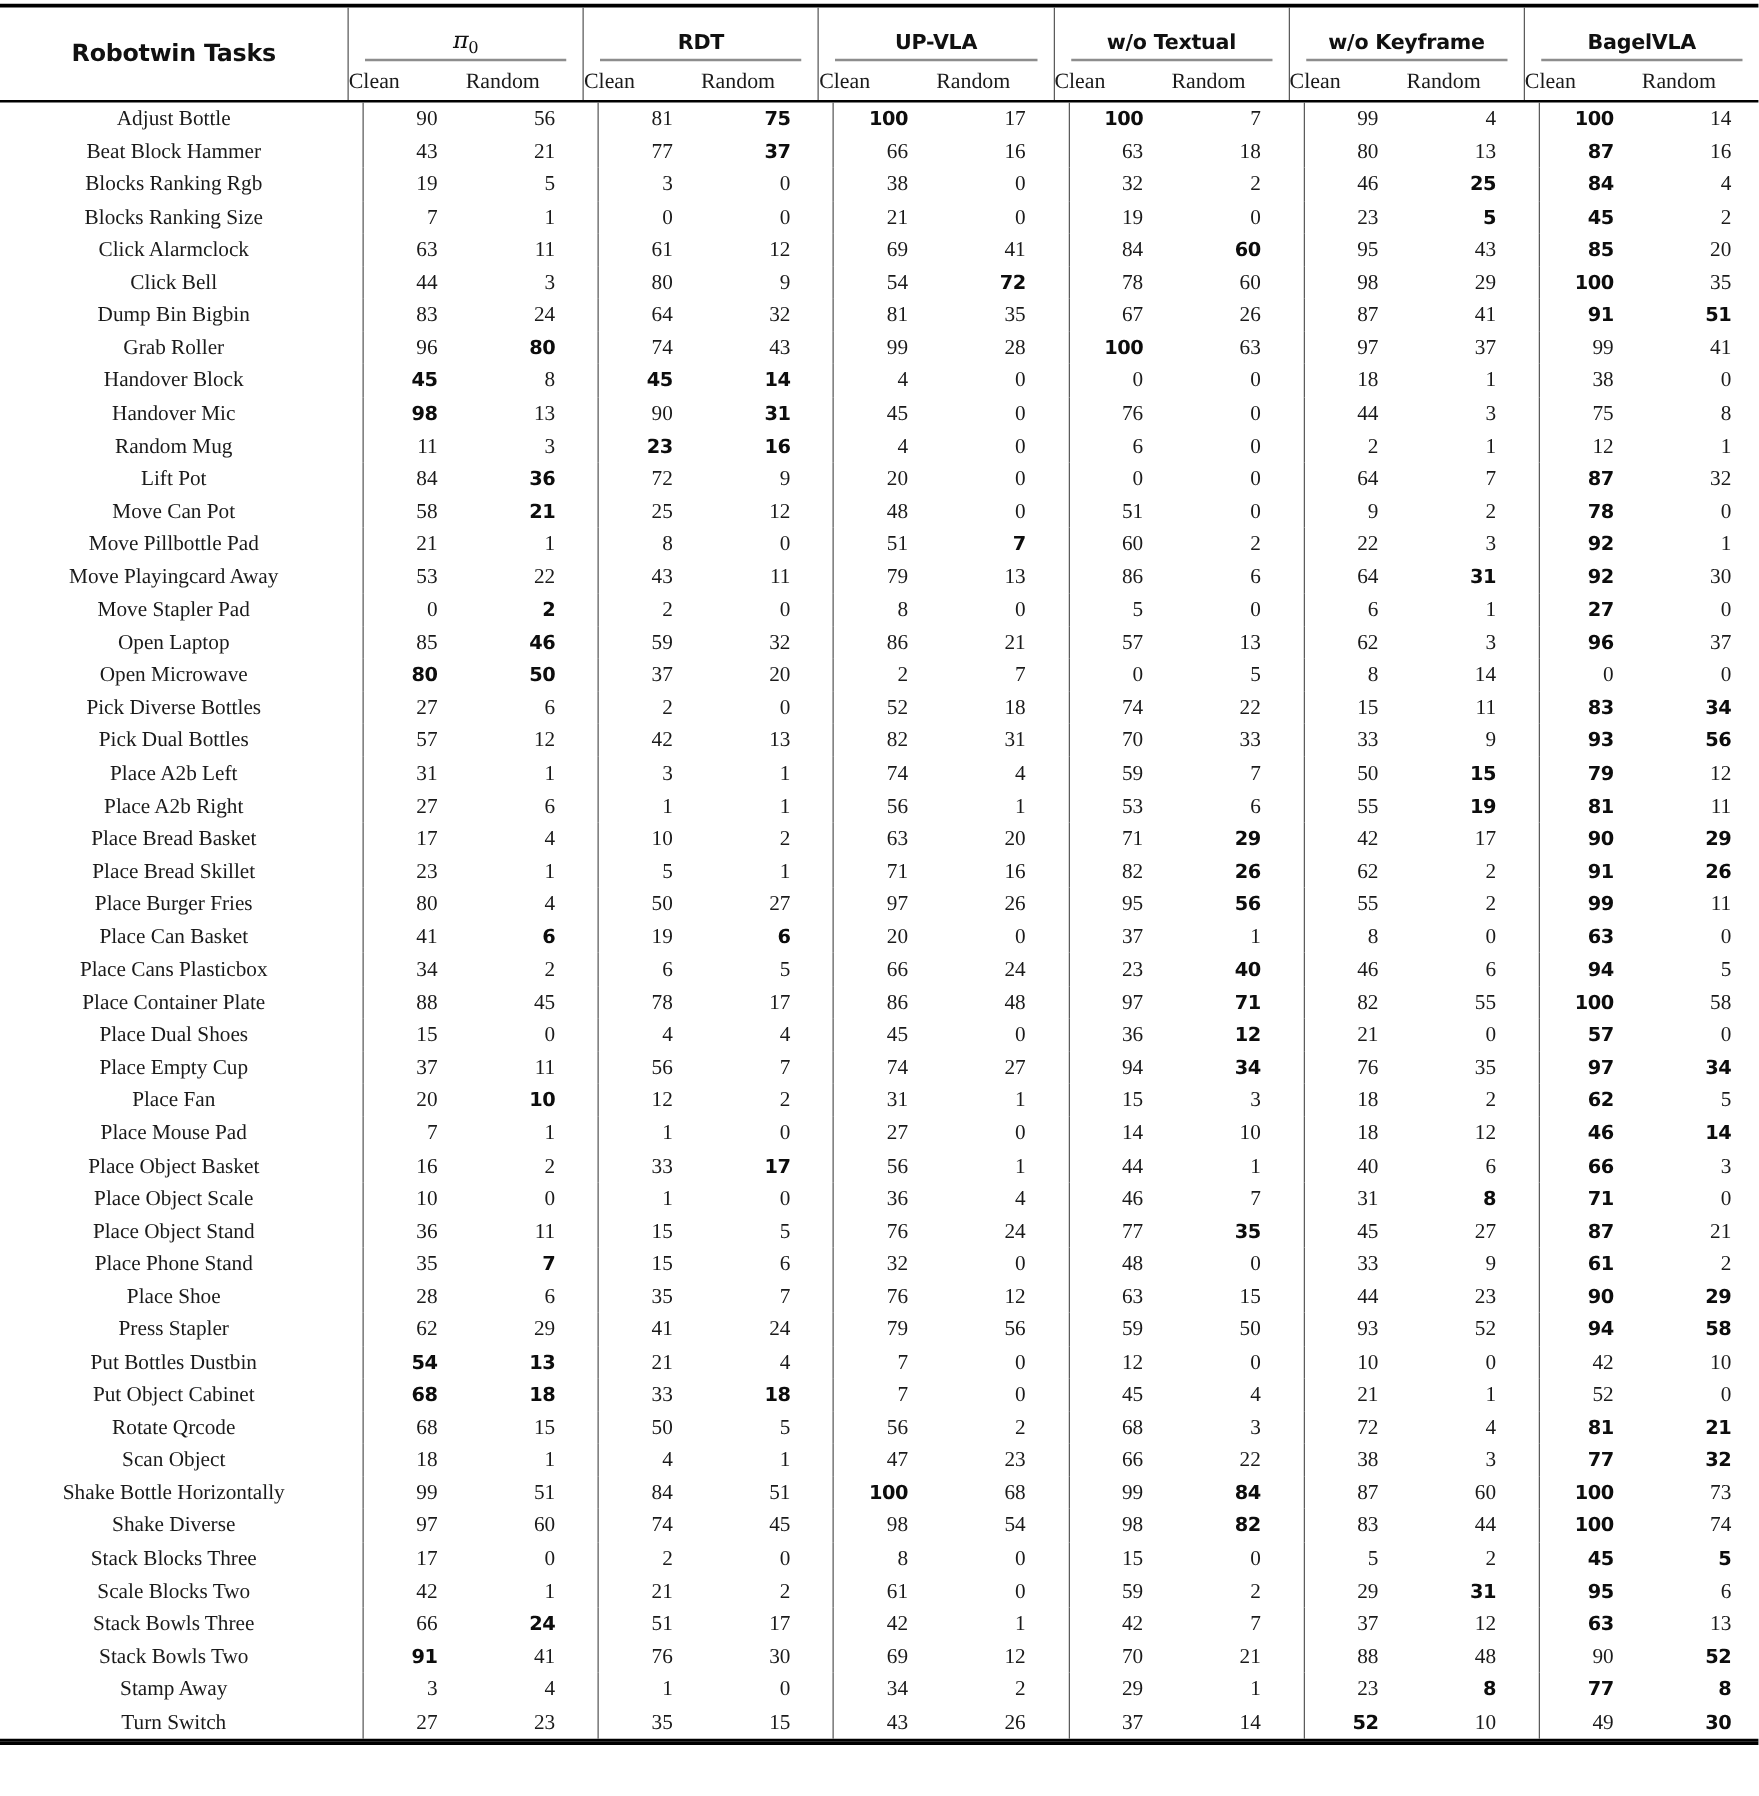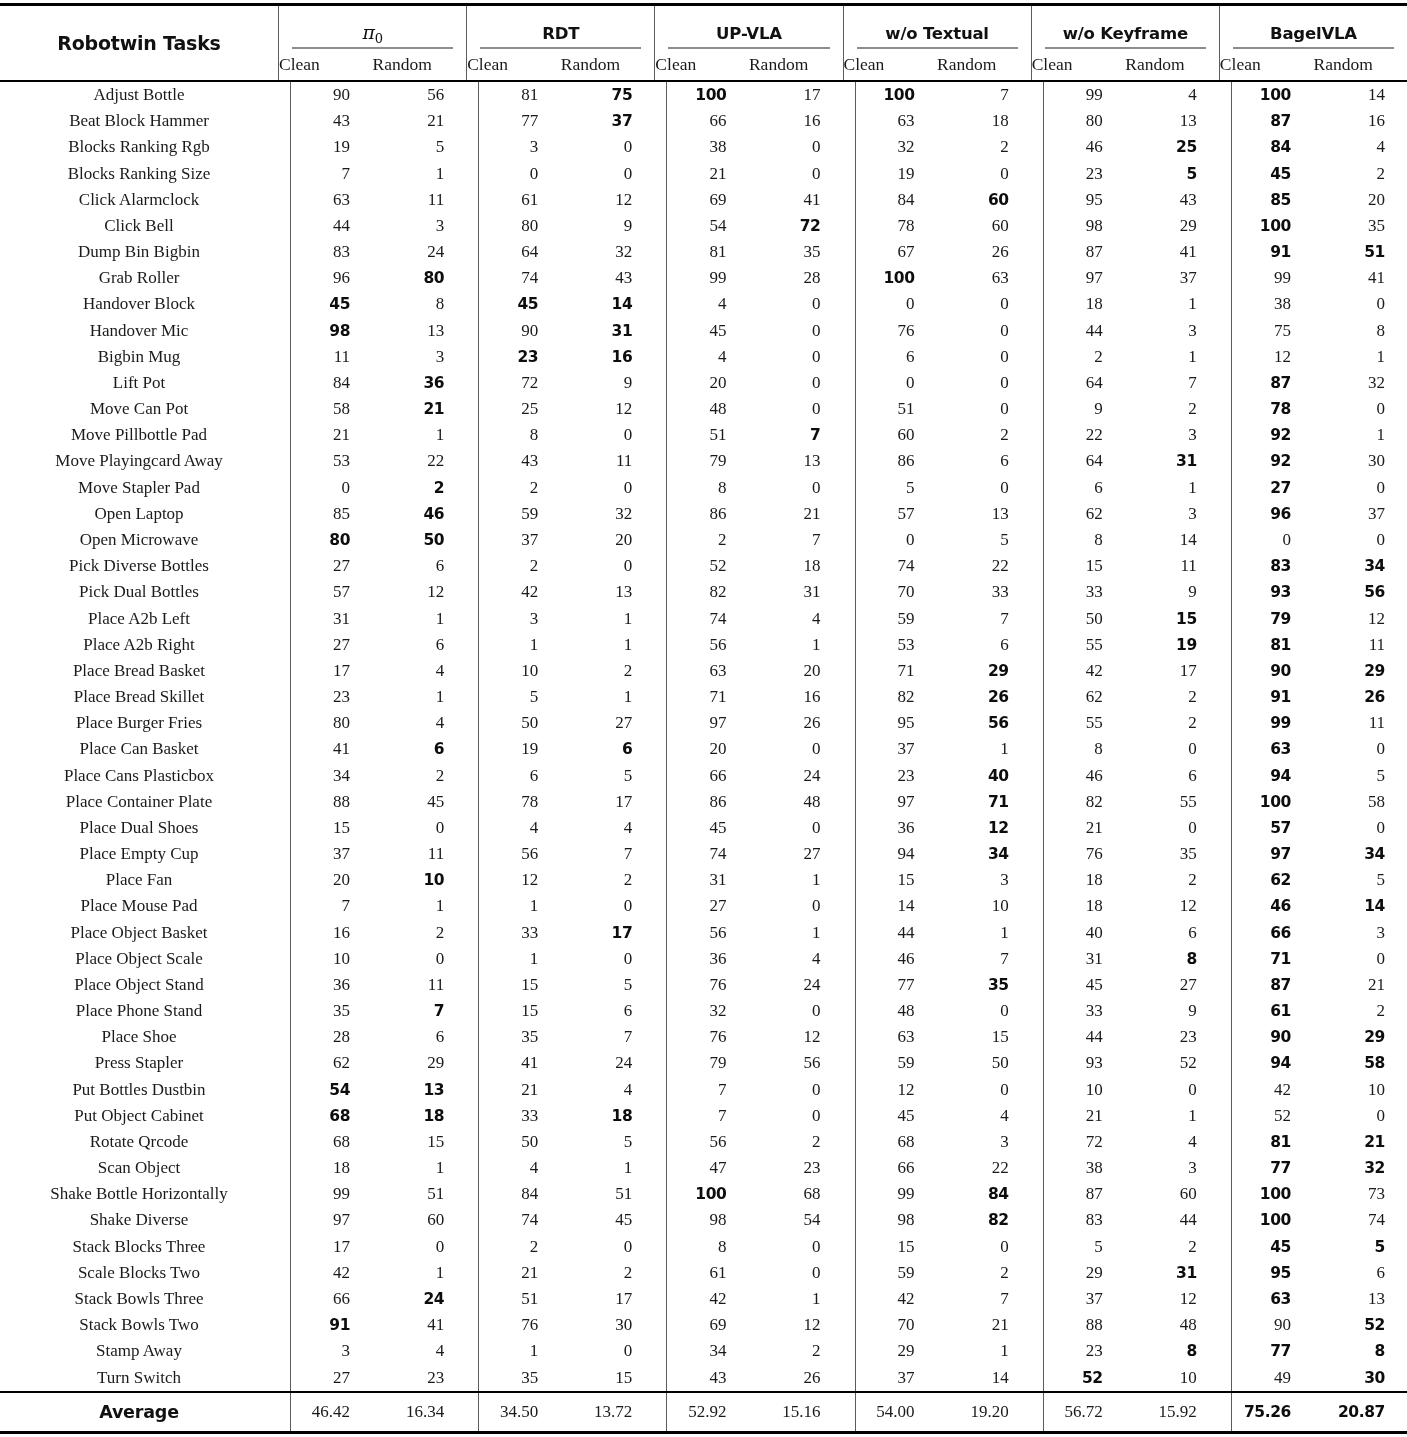--- a/index.html
+++ b/index.html
@@ -283,21 +283,21 @@
         <div class="cell gstart">45</div>
         <div class="cell">0</div>
         <div class="cell gstart">76</div>
         <div class="cell">0</div>
         <div class="cell gstart">44</div>
         <div class="cell">3</div>
         <div class="cell gstart">75</div>
         <div class="cell">8</div>
       </div>
       <div class="row">
-        <div class="task">Bigbin Mug</div>
+        <div class="task">Random Mug</div>
         <div class="cell gstart">11</div>
         <div class="cell">3</div>
         <div class="cell gstart bold">23</div>
         <div class="cell bold">16</div>
         <div class="cell gstart">4</div>
         <div class="cell">0</div>
         <div class="cell gstart">6</div>
         <div class="cell">0</div>
         <div class="cell gstart">2</div>
         <div class="cell">1</div>
@@ -886,30 +886,15 @@
         <div class="cell">14</div>
         <div class="cell gstart bold">52</div>
         <div class="cell">10</div>
         <div class="cell gstart">49</div>
         <div class="cell bold">30</div>
       </div>
     </div>
 
   <div class="rule thinrule"></div>
 
-  <div class="avg" id="avgrow">
-      <div class="task">Average</div>
-      <div class="cell gstart">46.42</div>
-      <div class="cell">16.34</div>
-      <div class="cell gstart">34.50</div>
-      <div class="cell">13.72</div>
-      <div class="cell gstart">52.92</div>
-      <div class="cell">15.16</div>
-      <div class="cell gstart">54.00</div>
-      <div class="cell">19.20</div>
-      <div class="cell gstart">56.72</div>
-      <div class="cell">15.92</div>
-      <div class="cell gstart bold">75.26</div>
-      <div class="cell bold">20.87</div>
-    </div>
 
   <div class="rule botrule"></div>
 </div>
 
 </body></html>

